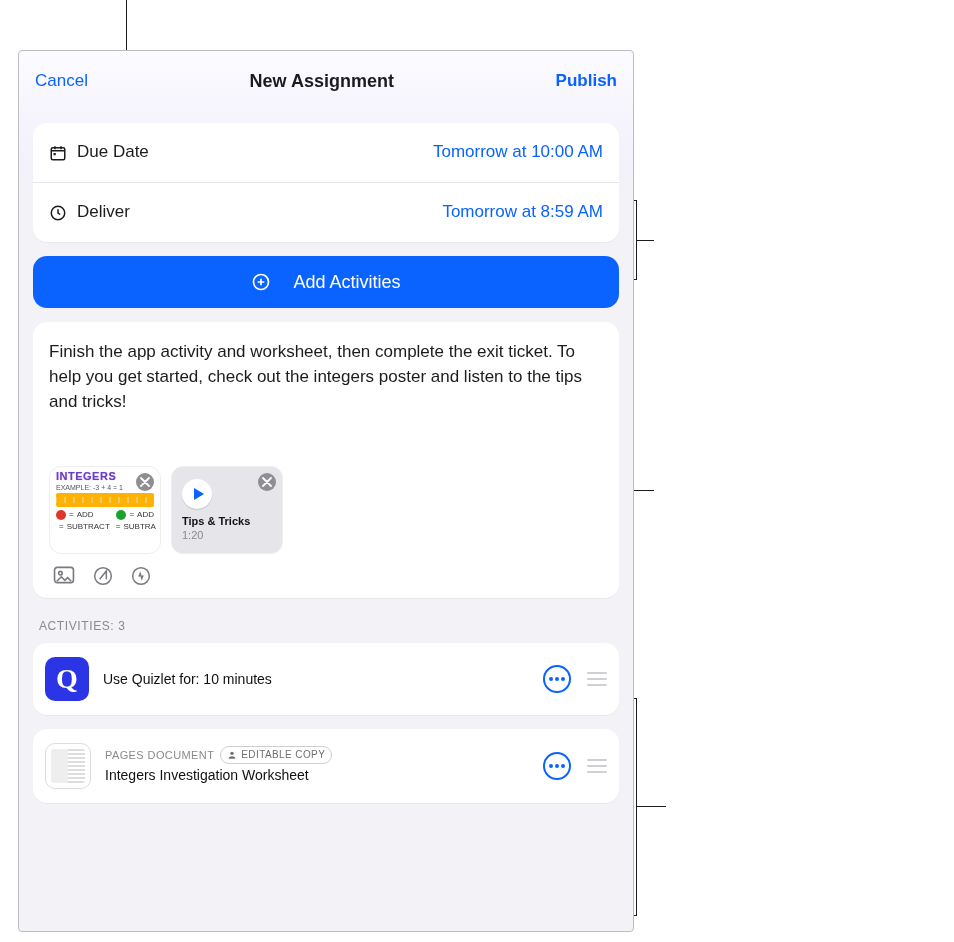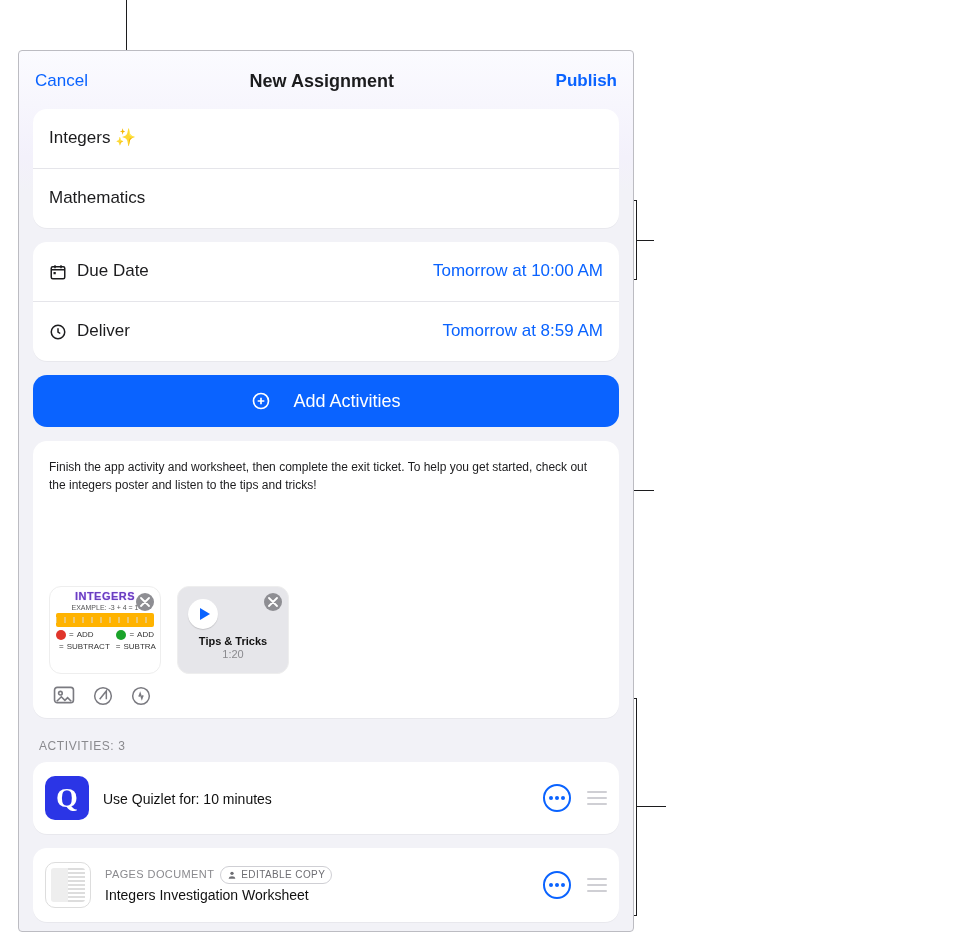--- a/index.html
+++ b/index.html
@@ -33,22 +33,22 @@
   .field .value{color:var(--accent);}
   
   .spacer{height:14px;}
   
   .primary-btn{
     margin:0 14px;display:flex;align-items:center;justify-content:center;gap:22px;
     background:var(--accent);color:#fff;border-radius:14px;padding:14px 10px;font-size:18px;font-weight:500;
   }
   
   .note{padding:18px 16px 12px;border-radius:14px;}
-  .note-text{font-size:12px;line-height:1.45;}
-  .attachments{display:flex;gap:16px;margin-top:92px;text-align:center;}
+  .note-text{font-size:17px;line-height:1.45;}
+  .attachments{display:flex;gap:10px;margin-top:52px;}
   .attach{
     position:relative;width:110px;height:86px;background:#fff;border-radius:12px;border:1px solid #eee;overflow:hidden;
   }
   .attach .close{
     position:absolute;top:6px;right:6px;width:18px;height:18px;border-radius:50%;background:#8e8e93;color:#fff;
     display:flex;align-items:center;justify-content:center;font-size:12px;line-height:1;
   }
   
   .poster .title{font:700 11px/1 'Arial Black',Arial;letter-spacing:.5px;color:#6a3fbf;padding:4px 6px 2px;text-shadow:0 0 1px #b88aff;}
   .poster .axis{height:14px;margin:2px 6px;background:
@@ -115,28 +115,20 @@
   <div class="guide h" style="left:636px;top:806px;width:30px;"></div>
 
   <div class="phone">
 
     <div class="navbar">
       <div class="nav-link">Cancel</div>
       <div class="nav-title">New Assignment</div>
       <div class="nav-link" style="font-weight:600">Publish</div>
     </div>
 
-    <div class="card">
-      <div class="row">
-        <span>Integers ✨</span>
-      </div>
-      <div class="row sep">
-        <span>Mathematics</span>
-      </div>
-    </div>
 
     <div class="spacer"></div>
 
     <div class="card">
       <div class="row field">
         <div class="left">
           <span class="ic">
             <svg width="18" height="18" viewBox="0 0 24 24" fill="none" stroke="#1c1c1e" stroke-width="2">
               <rect x="3" y="5" width="18" height="16" rx="2"></rect>
                 <path d="M3 9h18M8 3v4M16 3v4"></path>

